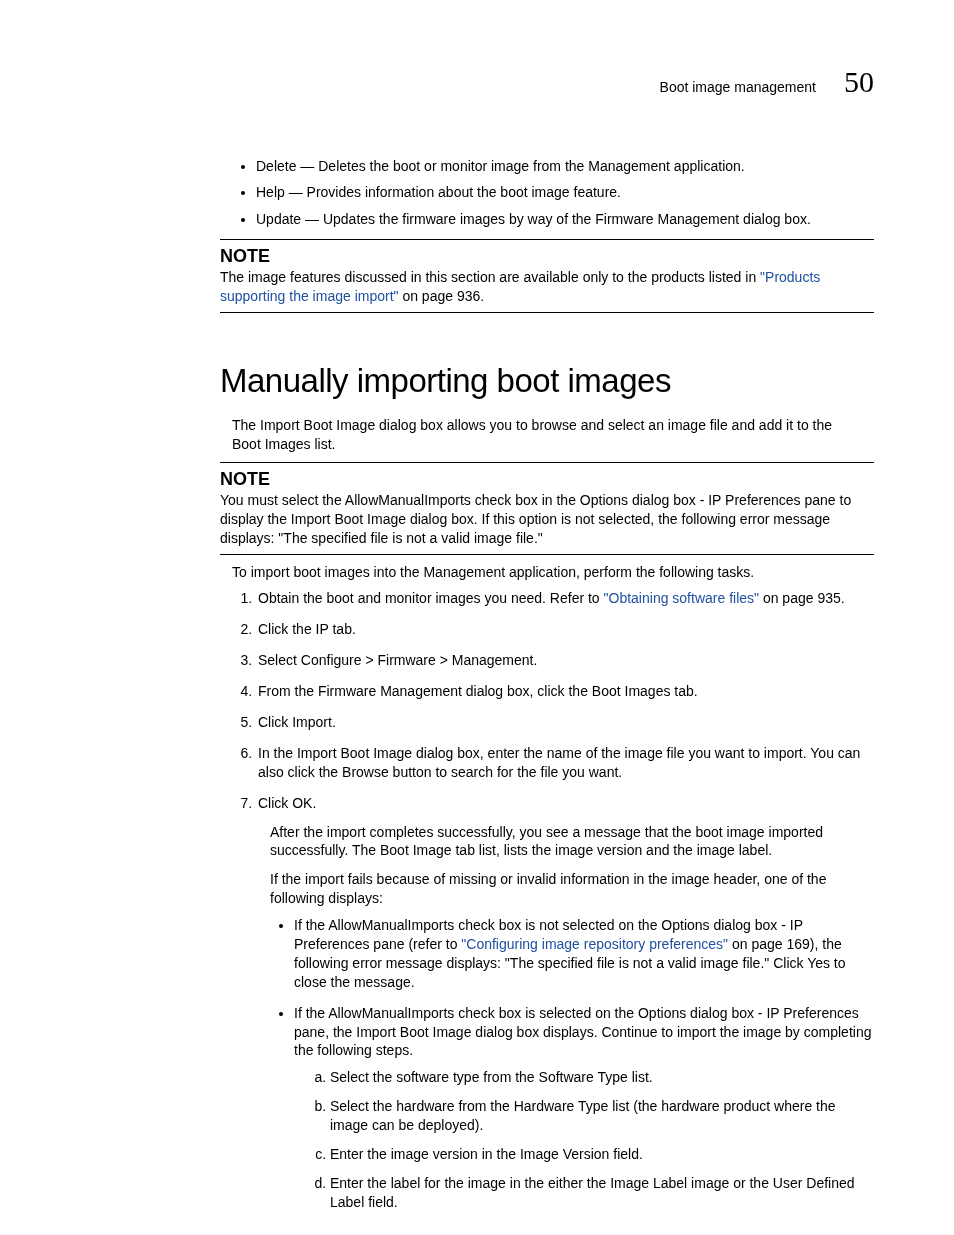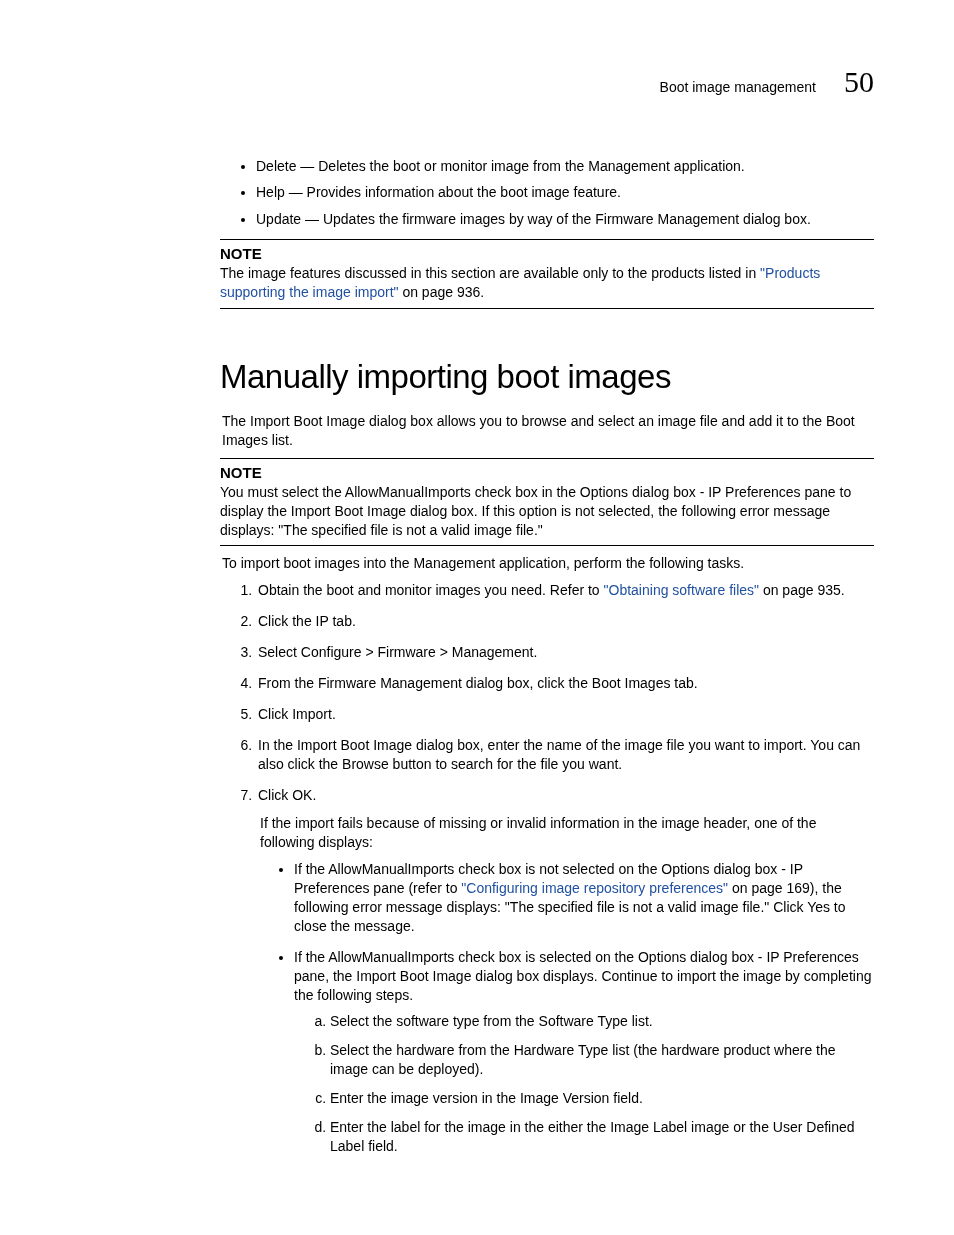--- a/index.html
+++ b/index.html
@@ -34,32 +34,32 @@
   ul.top-bullets {
     list-style: disc;
     margin: 0 0 10px 0;
     padding-left: 36px;
   }
   ul.top-bullets li { margin-bottom: 8px; }
   .rule { border-top: 1px solid #000; margin: 6px 0 4px 0; }
   .note-label {
     font-family: Arial, Helvetica, sans-serif;
     font-weight: bold;
-    font-size: 15px;
+    font-size: 18px;
     margin-bottom: 0;
   }
   .link { color: #2050a0; }
   h2.section {
     font-family: Arial, Helvetica, sans-serif;
     font-weight: normal;
     font-size: 33px;
     margin: 46px 0 12px 0;
     letter-spacing: -0.5px;
   }
-  p { margin: 8px 2px; }
+  p { margin: 8px 12px; }
   .b { font-weight: normal; }
   ol.steps {
     list-style: decimal;
     margin: 8px 0 0 0;
     padding-left: 36px;
   }
   ol.steps > li { margin-bottom: 12px; padding-left: 2px; }
   ol.steps > li > p { margin-top: 10px; }
   ul.sub-bullets {
     list-style: disc;
@@ -137,20 +137,21 @@
       <span>From the </span><span class="b">Firmware Management</span><span> dialog box, click the </span><span class="b">Boot Images</span><span> tab.</span>
     </li>
     <li>
       <span>Click </span><span class="b">Import</span><span>.</span>
     </li>
     <li>
       <span>In the </span><span class="b">Import Boot Image</span><span> dialog box, enter the name of the image file you want to import. You can also click the </span><span class="b">Browse</span><span> button to search for the file you want.</span>
     </li>
     <li>
       <span>Click </span><span class="b">OK</span><span>.</span>
+      <p>After the import completes successfully, you see a message that the boot image imported successfully. The Boot Image tab list, lists the image version and the image label.</p>
       <p>If the import fails because of missing or invalid information in the image header, one of the following displays:</p>
       <ul class="sub-bullets">
         <li>
           <span>If the </span><span class="b">AllowManualImports</span><span> check box is not selected on the </span><span class="b">Options</span><span> dialog box - </span><span class="b">IP Preferences</span><span> pane (refer to </span><span class="link">"Configuring image repository preferences"</span><span> on page 169), the following error message displays: "The specified file is not a valid image file." Click </span><span class="b">Yes</span><span> to close the message.</span>
         </li>
         <li>
           <span>If the </span><span class="b">AllowManualImports</span><span> check box is selected on the </span><span class="b">Options</span><span> dialog box - </span><span class="b">IP Preferences</span><span> pane, the </span><span class="b">Import Boot Image</span><span> dialog box displays. Continue to import the image by completing the following steps.</span>
           <ol class="sub-alpha">
             <li>
               <span>Select the software type from the </span><span class="b">Software Type</span><span> list.</span>

